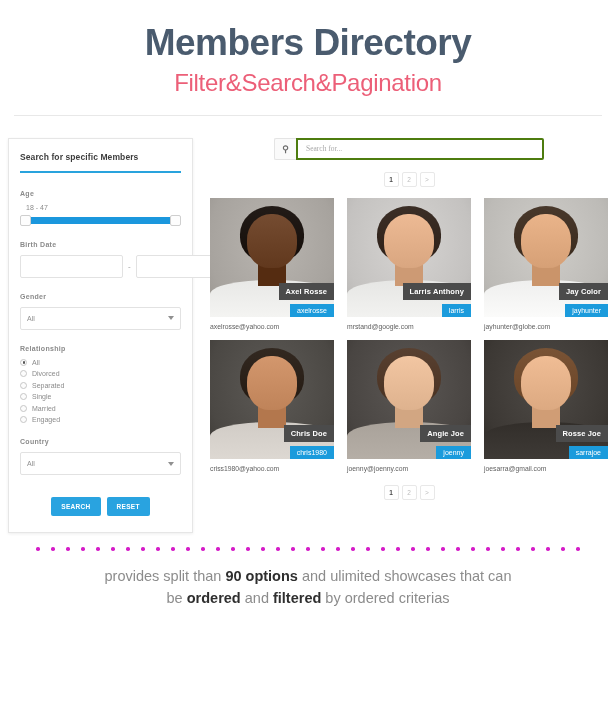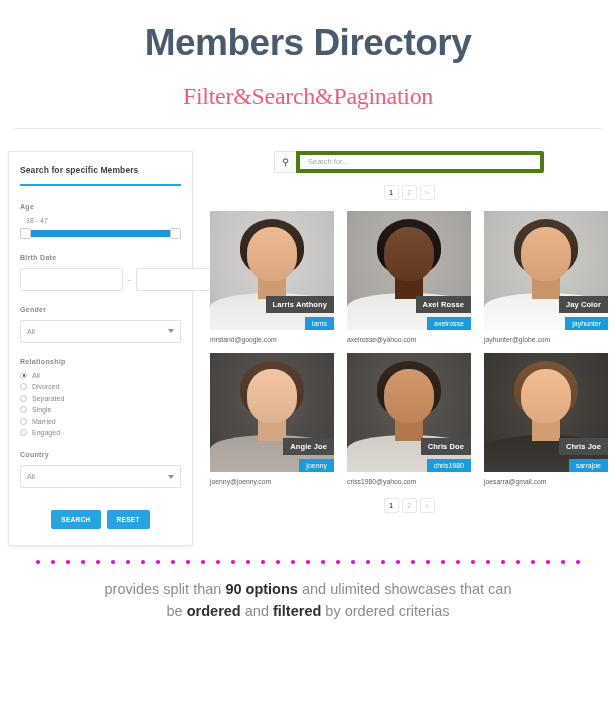--- a/index.html
+++ b/index.html
@@ -12,21 +12,21 @@
   .page { position: relative; width: 616px; height: 701px; background: #fff; }
 
   
   .header { padding-top: 22px; text-align: center; }
   .header h1 {
     font-size: 37px; font-weight: bold; color: #4a5b6e;
     letter-spacing: -0.5px; line-height: 1.15;
   }
   .header h2 {
     font-size: 24px; font-weight: normal; color: #ec5f78;
-    letter-spacing: -0.3px; margin-top: 18px; font-family: Liberation Serif, serif;
+    letter-spacing: -0.3px; margin-top: 4px;
   }
   .header-rule {
     margin: 18px 14px 0 14px; height: 1px; background: #e8e8e8;
   }
 
   
   .content {
     position: relative; display: flex; align-items: flex-start;
     padding: 22px 8px 0 8px;
   }
@@ -111,23 +111,23 @@
 
   .search-row { display: flex; justify-content: center; }
   .search-wrap { display: flex; width: 270px; }
   .search-icon-box {
     width: 22px; height: 22px; border: 1px solid #e4e4e4;
     border-right: none; background: #fafafa; border-radius: 2px 0 0 2px;
     display: flex; align-items: center; justify-content: center;
     color: #6b6b6b; font-size: 9px; font-weight: bold;
   }
   .search-input {
-    flex: 1; height: 22px; border: 4px solid #4d7c0f; border-radius: 0 2px 2px 0;
+    flex: 1; height: 22px; border: 2px solid #4d7c0f; border-radius: 0 2px 2px 0;
     font-size: 7.5px; padding: 0 8px; color: #555; background: #fff;
-    font-family: Liberation Sans, sans-serif;
+    font-family: Liberation Serif, serif;
   }
   .search-input::placeholder { color: #a8a8a8; }
 
   .pager { display: flex; justify-content: center; gap: 3px; margin-top: 12px; }
   .pager.bottom { margin-top: 13px; }
   .pg {
     width: 15px; height: 15px; border: 1px solid #e8e8e8; background: #fff;
     border-radius: 2px; display: flex; align-items: center; justify-content: center;
     font-size: 6.5px; color: #bdbdbd; cursor: pointer;
   }
@@ -268,94 +268,94 @@
         </div>
       </div>
 
       <div class="pager">
         <div class="pg active">1</div>
         <div class="pg">2</div>
         <div class="pg">&gt;</div>
       </div>
 
       <div class="grid">
+
+        <div class="card">
+          <div class="photo" id="ph1">
+            <div class="bg" style="background: radial-gradient(at 50% 38%, rgb(185, 181, 176) 0%, rgb(167, 163, 158) 72%, rgb(151, 147, 142) 100%);"></div>
+            <div class="p-shirt" style="height: 31%; background: linear-gradient(rgb(232, 232, 230), rgb(244, 244, 242)); border-radius: 50% 50% 0px 0px / 38% 38% 0px 0px;"></div>
+              <div class="p-hair" style="left: 24%; top: 7%; width: 52%; height: 48%; background: linear-gradient(rgb(34, 27, 23), rgb(20, 13, 9));"></div>
+              <div class="p-neck" style="left: 39%; top: 50%; width: 22%; height: 24%; background: rgb(85, 44, 17);"></div>
+              <div class="p-face" style="left: 30%; top: 14%; width: 40%; height: 45%; background: linear-gradient(rgb(117, 76, 49), rgb(97, 56, 29));"></div>
+              <div class="name-tag">Axel Rosse</div>
+            <div class="user-tag">axelrosse</div>
+          </div>
+          <div class="email">axelrosse@yahoo.com</div>
+        </div>
 
         <div class="card">
           <div class="photo" id="ph0">
             <div class="bg" style="background: radial-gradient(at 50% 38%, rgb(214, 212, 210) 0%, rgb(196, 194, 192) 72%, rgb(180, 178, 176) 100%);"></div>
             <div class="p-shirt" style="height: 31%; background: linear-gradient(rgb(230, 230, 228), rgb(242, 242, 240)); border-radius: 50% 50% 0px 0px / 38% 38% 0px 0px;"></div>
               <div class="p-hair" style="left: 24%; top: 7%; width: 52%; height: 48%; background: linear-gradient(rgb(59, 46, 38), rgb(45, 32, 24));"></div>
               <div class="p-neck" style="left: 39%; top: 50%; width: 22%; height: 24%; background: rgb(205, 154, 116);"></div>
               <div class="p-face" style="left: 30%; top: 14%; width: 40%; height: 45%; background: linear-gradient(rgb(237, 186, 148), rgb(217, 166, 128));"></div>
               <div class="name-tag">Larris Anthony</div>
             <div class="user-tag">larris</div>
           </div>
           <div class="email">mrstand@google.com</div>
         </div>
 
         <div class="card">
-          <div class="photo" id="ph1">
-            <div class="bg" style="background: radial-gradient(at 50% 38%, rgb(185, 181, 176) 0%, rgb(167, 163, 158) 72%, rgb(151, 147, 142) 100%);"></div>
-            <div class="p-shirt" style="height: 31%; background: linear-gradient(rgb(232, 232, 230), rgb(244, 244, 242)); border-radius: 50% 50% 0px 0px / 38% 38% 0px 0px;"></div>
-              <div class="p-hair" style="left: 24%; top: 7%; width: 52%; height: 48%; background: linear-gradient(rgb(34, 27, 23), rgb(20, 13, 9));"></div>
-              <div class="p-neck" style="left: 39%; top: 50%; width: 22%; height: 24%; background: rgb(85, 44, 17);"></div>
-              <div class="p-face" style="left: 30%; top: 14%; width: 40%; height: 45%; background: linear-gradient(rgb(117, 76, 49), rgb(97, 56, 29));"></div>
-              <div class="name-tag">Axel Rosse</div>
-            <div class="user-tag">axelrosse</div>
-          </div>
-          <div class="email">axelrosse@yahoo.com</div>
-        </div>
-
-        <div class="card">
           <div class="photo" id="ph2">
             <div class="bg" style="background: radial-gradient(at 50% 38%, rgb(207, 205, 201) 0%, rgb(189, 187, 183) 72%, rgb(173, 171, 167) 100%);"></div>
             <div class="p-shirt" style="height: 31%; background: linear-gradient(rgb(239, 239, 238), rgb(251, 251, 250)); border-radius: 50% 50% 0px 0px / 38% 38% 0px 0px;"></div>
               <div class="p-hair" style="left: 24%; top: 7%; width: 52%; height: 48%; background: linear-gradient(rgb(72, 56, 43), rgb(58, 42, 29));"></div>
               <div class="p-neck" style="left: 39%; top: 50%; width: 22%; height: 24%; background: rgb(202, 148, 106);"></div>
               <div class="p-face" style="left: 30%; top: 14%; width: 40%; height: 45%; background: linear-gradient(rgb(234, 180, 138), rgb(214, 160, 118));"></div>
               <div class="name-tag">Jay Color</div>
             <div class="user-tag">jayhunter</div>
           </div>
           <div class="email">jayhunter@globe.com</div>
         </div>
 
         <div class="card">
+          <div class="photo" id="ph4">
+            <div class="bg" style="background: radial-gradient(at 50% 38%, rgb(93, 90, 86) 0%, rgb(75, 72, 68) 72%, rgb(59, 56, 52) 100%);"></div>
+            <div class="p-shirt" style="height: 31%; background: linear-gradient(rgb(209, 204, 198), rgb(221, 216, 210)); border-radius: 50% 50% 0px 0px / 38% 38% 0px 0px;"></div>
+              <div class="p-hair" style="left: 24%; top: 7%; width: 52%; height: 48%; background: linear-gradient(rgb(50, 40, 32), rgb(36, 26, 18));"></div>
+              <div class="p-neck" style="left: 39%; top: 50%; width: 22%; height: 24%; background: rgb(179, 119, 77);"></div>
+              <div class="p-face" style="left: 30%; top: 14%; width: 40%; height: 45%; background: linear-gradient(rgb(211, 151, 109), rgb(191, 131, 89));"></div>
+              <div class="name-tag">Chris Doe</div>
+            <div class="user-tag">chris1980</div>
+          </div>
+          <div class="email">criss1980@yahoo.com</div>
+        </div>
+
+        <div class="card">
           <div class="photo" id="ph3">
             <div class="bg" style="background: radial-gradient(at 50% 38%, rgb(91, 87, 84) 0%, rgb(73, 69, 66) 72%, rgb(57, 53, 50) 100%);"></div>
             <div class="p-shirt" style="height: 31%; background: linear-gradient(rgb(169, 162, 154), rgb(181, 174, 166)); border-radius: 50% 50% 0px 0px / 38% 38% 0px 0px;"></div>
               <div class="p-hair" style="left: 24%; top: 7%; width: 52%; height: 48%; background: linear-gradient(rgb(88, 64, 48), rgb(74, 50, 34));"></div>
               <div class="p-neck" style="left: 39%; top: 50%; width: 22%; height: 24%; background: rgb(210, 166, 130);"></div>
               <div class="p-face" style="left: 30%; top: 14%; width: 40%; height: 45%; background: linear-gradient(rgb(242, 198, 162), rgb(222, 178, 142));"></div>
               <div class="name-tag">Angie Joe</div>
             <div class="user-tag">joenny</div>
           </div>
           <div class="email">joenny@joenny.com</div>
         </div>
 
         <div class="card">
-          <div class="photo" id="ph4">
-            <div class="bg" style="background: radial-gradient(at 50% 38%, rgb(93, 90, 86) 0%, rgb(75, 72, 68) 72%, rgb(59, 56, 52) 100%);"></div>
-            <div class="p-shirt" style="height: 31%; background: linear-gradient(rgb(209, 204, 198), rgb(221, 216, 210)); border-radius: 50% 50% 0px 0px / 38% 38% 0px 0px;"></div>
-              <div class="p-hair" style="left: 24%; top: 7%; width: 52%; height: 48%; background: linear-gradient(rgb(50, 40, 32), rgb(36, 26, 18));"></div>
-              <div class="p-neck" style="left: 39%; top: 50%; width: 22%; height: 24%; background: rgb(179, 119, 77);"></div>
-              <div class="p-face" style="left: 30%; top: 14%; width: 40%; height: 45%; background: linear-gradient(rgb(211, 151, 109), rgb(191, 131, 89));"></div>
-              <div class="name-tag">Chris Doe</div>
-            <div class="user-tag">chris1980</div>
-          </div>
-          <div class="email">criss1980@yahoo.com</div>
-        </div>
-
-        <div class="card">
           <div class="photo" id="ph5">
             <div class="bg" style="background: radial-gradient(at 50% 38%, rgb(78, 74, 70) 0%, rgb(60, 56, 52) 72%, rgb(44, 40, 36) 100%);"></div>
             <div class="p-shirt" style="height: 31%; background: linear-gradient(rgb(50, 46, 42), rgb(62, 58, 54)); border-radius: 50% 50% 0px 0px / 38% 38% 0px 0px;"></div>
               <div class="p-hair" style="left: 24%; top: 7%; width: 52%; height: 48%; background: linear-gradient(rgb(121, 83, 53), rgb(107, 69, 39));"></div>
               <div class="p-neck" style="left: 39%; top: 50%; width: 22%; height: 24%; background: rgb(208, 157, 117);"></div>
               <div class="p-face" style="left: 30%; top: 14%; width: 40%; height: 45%; background: linear-gradient(rgb(240, 189, 149), rgb(220, 169, 129));"></div>
-              <div class="name-tag">Chris Joe</div>
+              <div class="name-tag">Rosse Joe</div>
             <div class="user-tag">sarrajoe</div>
           </div>
           <div class="email">joesarra@gmail.com</div>
         </div>
 
       </div>
 
       <div class="pager bottom">
         <div class="pg active">1</div>
         <div class="pg">2</div>

